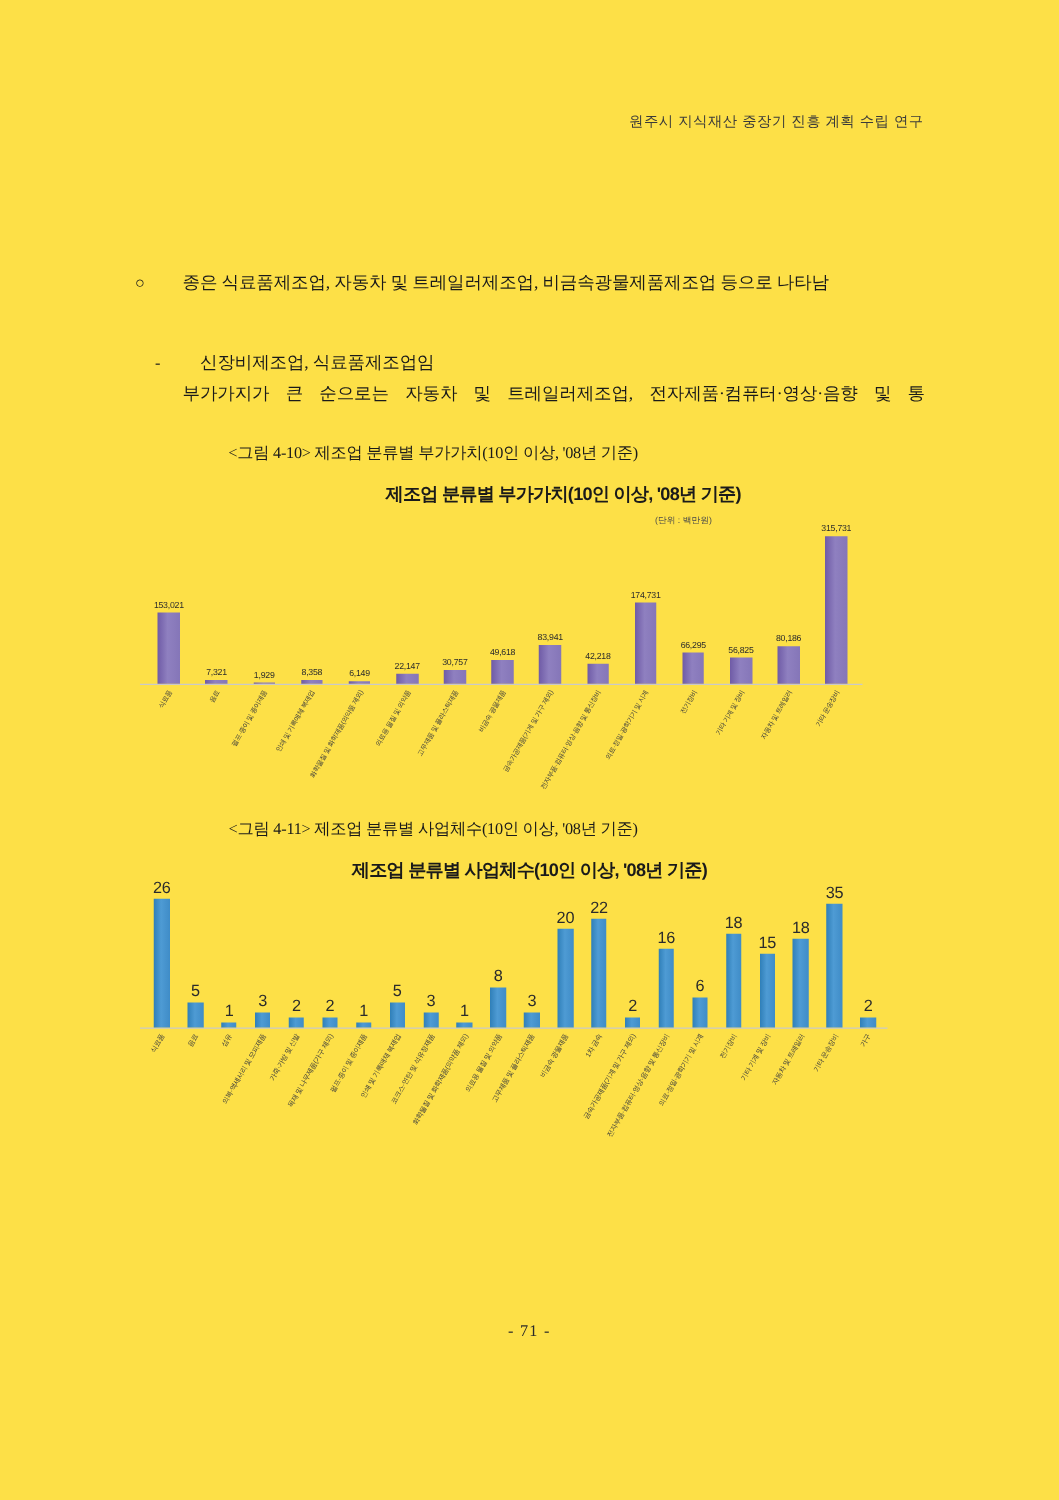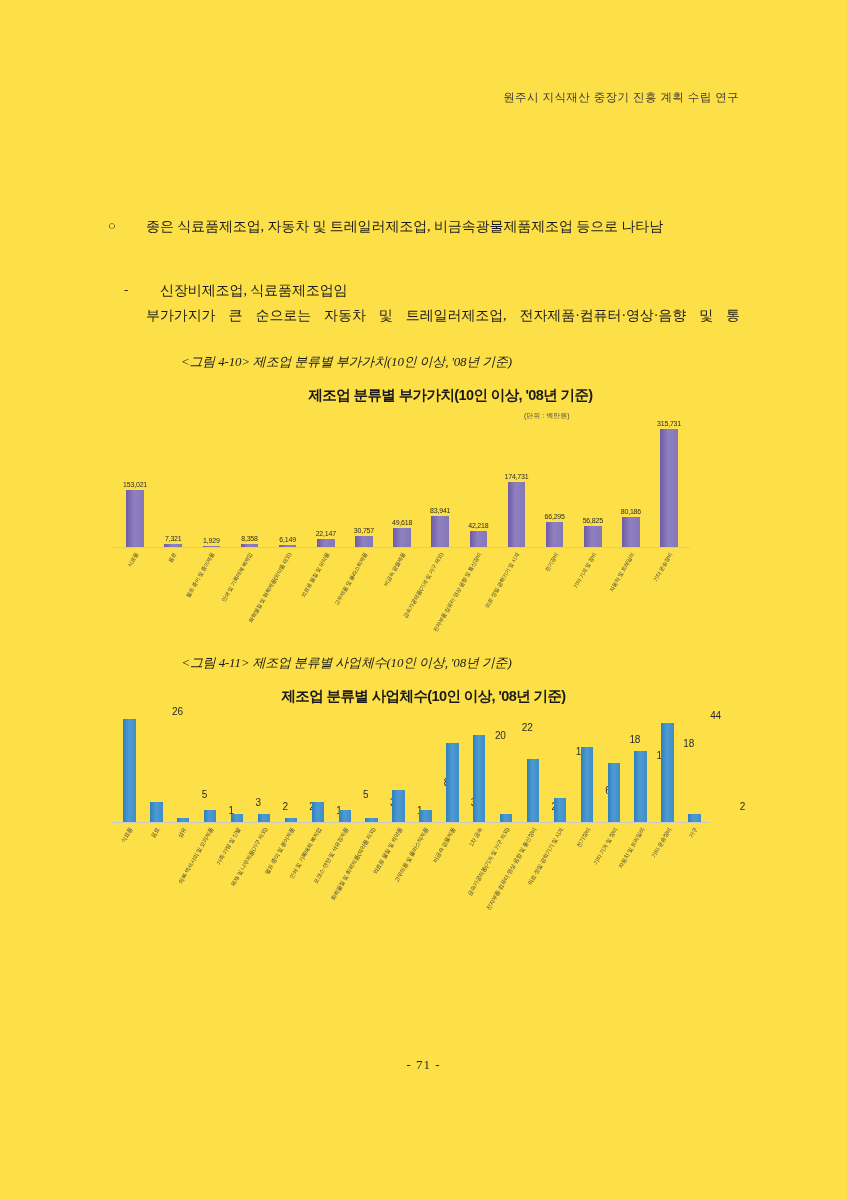--- a/index.html
+++ b/index.html
@@ -77,21 +77,20 @@
   .para-dash .ln.ind { padding-left: 14px; }
 
   
   .fig-caption {
     position: absolute;
     width: 693px;
     left: 0;
     text-align: center;
     font-size: 13px;
     letter-spacing: -0.2px;
-    font-style: italic;
   }
   #caption-4-10 { top: 353px; }
   #caption-4-11 { top: 654px; }
 
   .chart-title {
     position: absolute;
     width: 847px;
     left: 0;
     text-align: center;
     font-family: "Liberation Sans", "DejaVu Sans", sans-serif;
@@ -171,21 +170,21 @@
     bottom: 100%;
     left: 50%;
     transform: translateX(-50%);
     margin-bottom: 2px;
     font-family: "Liberation Sans", "DejaVu Sans", sans-serif;
     font-size: 7px;
     color: #2b2b2b;
     white-space: nowrap;
     letter-spacing: -0.2px;
   }
-  #chart-establishments .bar-label { font-size: 10px; margin-left: 48px; }
+  #chart-establishments .bar-label { font-size: 13px; }
 
   
   .cats {
     position: absolute;
     left: 20px;
     right: 8px;
     display: flex;
     justify-content: space-between;
   }
   #cats-chart1 { top: 146px; height: 88px; }
@@ -481,21 +480,21 @@
               <span class="bar-label">15</span>
             </div>
           </div>
           <div class="bar-slot">
             <div class="bar" style="height: 64.2857%;">
               <span class="bar-label">18</span>
             </div>
           </div>
           <div class="bar-slot">
             <div class="bar" style="height: 89.2857%;">
-              <span class="bar-label">44</span>
+              <span class="bar-label">35</span>
             </div>
           </div>
           <div class="bar-slot">
             <div class="bar" style="height: 7.14286%;">
               <span class="bar-label">2</span>
             </div>
           </div>
         </div>
     </div>
 

